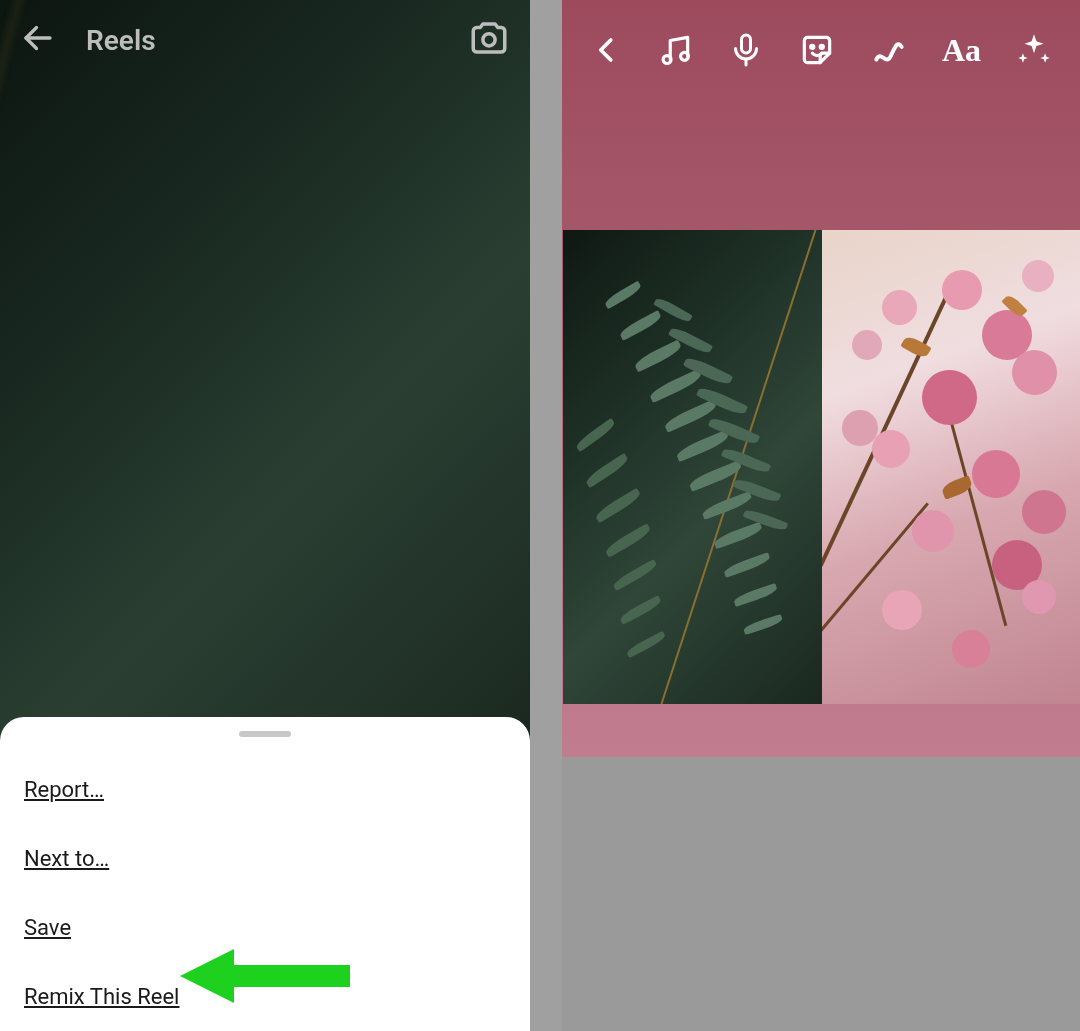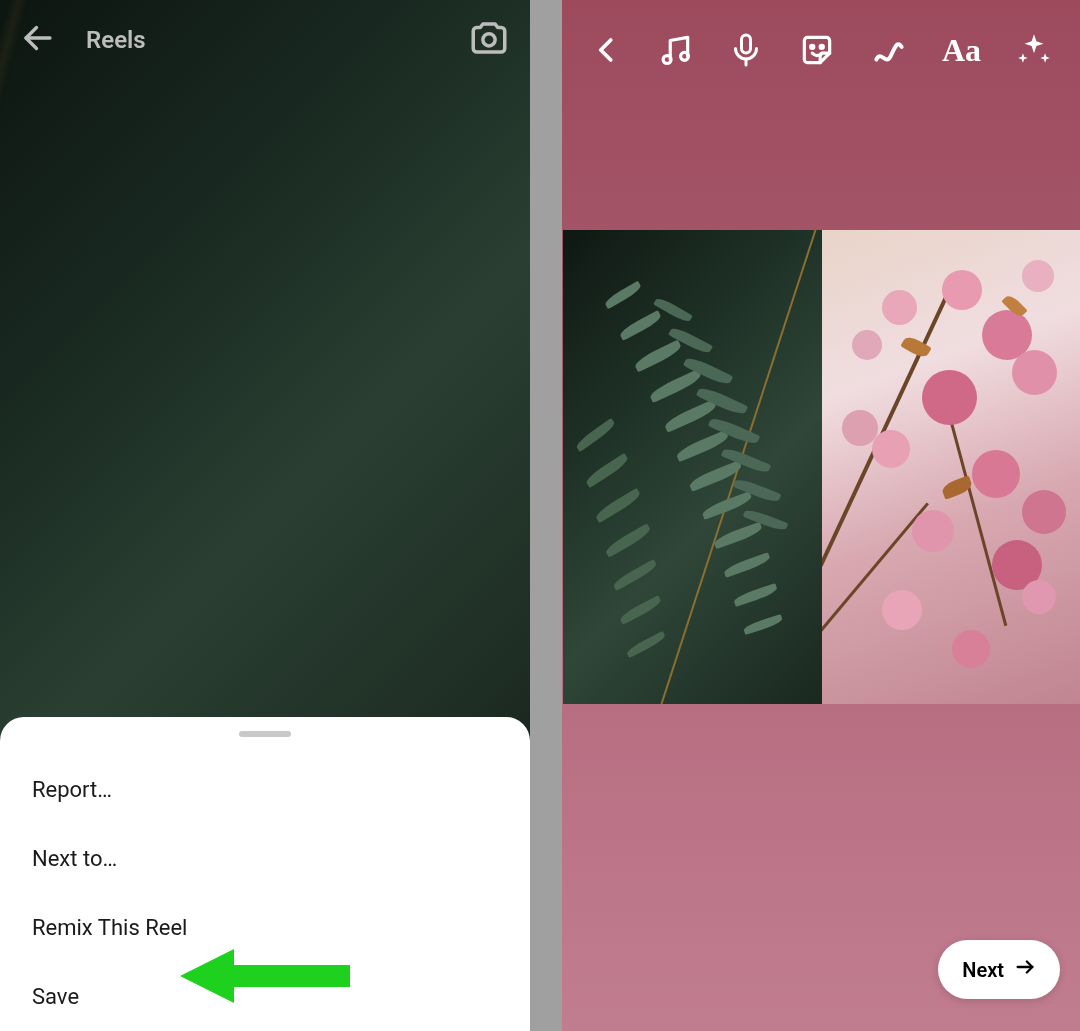--- a/index.html
+++ b/index.html
@@ -49,21 +49,21 @@
     height: 80px;
     display: flex;
     align-items: center;
     padding: 0 20px;
     z-index: 2;
   }
   .back-arrow { color: #bdbdbd; }
   .reels-title {
     margin-left: 30px;
     color: #bdbdbd;
-    font-size: 24px;
+    font-size: 28px;
     font-weight: 600;
   }
   .camera-icon-wrap {
     margin-left: auto;
     color: #bdbdbd;
   }
   
   .bottom-sheet {
     position: absolute;
     left: 0; right: 0; bottom: 0;
@@ -74,37 +74,38 @@
     z-index: 3;
   }
   .sheet-handle {
     width: 52px;
     height: 6px;
     background: #c8c8c8;
     border-radius: 3px;
     margin: 0 auto 18px auto;
   }
   .sheet-item {
-    padding: 22px 32px;
+    padding: 22px 24px;
     font-size: 22px;
     color: #1a1a1a;
     cursor: pointer;
+    text-decoration: underline;
   }
   .arrow-annotation {
     position: absolute;
     left: 180px;
     bottom: 24px;
     z-index: 4;
     pointer-events: none;
   }
 
   
   .right-screen {
     flex: 1;
-    height: 1031px;
+    height: 757px;
     position: relative;
     overflow: hidden;
     background: linear-gradient(to bottom, #9d4a5d 0%, #a5576a 30%, #b56a7e 60%, #c17d90 100%);
   }
   .right-header {
     position: absolute;
     top: 0; left: 0; right: 0;
     height: 100px;
     display: flex;
     align-items: center;
@@ -185,22 +186,22 @@
           <path d="M3 8a2 2 0 0 1 2-2h2l1.5-2h7L17 6h2a2 2 0 0 1 2 2v10a2 2 0 0 1-2 2H5a2 2 0 0 1-2-2V8z"></path>
           <circle cx="12" cy="13" r="3.5"></circle>
         </svg>
     </span>
   </div>
 
   <div class="bottom-sheet">
     <div class="sheet-handle"></div>
     <div class="sheet-item">Report…</div>
     <div class="sheet-item">Next to…</div>
+    <div class="sheet-item">Save</div>
     <div class="sheet-item">Remix This Reel</div>
-    <div class="sheet-item">Save</div>
   </div>
 
   <div class="arrow-annotation">
     <svg width="170" height="56" viewBox="0 0 170 56">
       <defs></defs>
       <g fill="#1fd11f">
         <rect x="40" y="18" width="130" height="22"></rect>
         <polygon points="0,29 54,2 54,56"></polygon>
       </g>
     </svg>
@@ -312,22 +313,13 @@
         <div class="blossom" style="width:38px;height:38px;top:400px;left:130px;background:#d88098;"></div>
         <div class="blossom" style="width:34px;height:34px;top:350px;left:200px;background:#e098b0;"></div>
 
         <div style="position:absolute;width:28px;height:14px;top:110px;left:80px;background:#b87838;border-radius:50% 10% 50% 10%;transform:rotate(30deg);"></div>
         <div style="position:absolute;width:30px;height:15px;top:250px;left:120px;background:#a86830;border-radius:50% 10% 50% 10%;transform:rotate(-20deg);"></div>
         <div style="position:absolute;width:25px;height:12px;top:70px;left:180px;background:#c08040;border-radius:50% 10% 50% 10%;transform:rotate(45deg);"></div>
       </div>
     </div>
   </div>
 
-  <div class="next-button">
-    <span>Next</span>
-    <span>
-      <svg width="22" height="22" viewBox="0 0 24 24" fill="none" stroke="#000" stroke-width="2.5" stroke-linecap="round" stroke-linejoin="round">
-          <line x1="4" y1="12" x2="20" y2="12"></line>
-          <polyline points="14 6 20 12 14 18"></polyline>
-        </svg>
-    </span>
-  </div>
 </div>
 
 </body></html>

